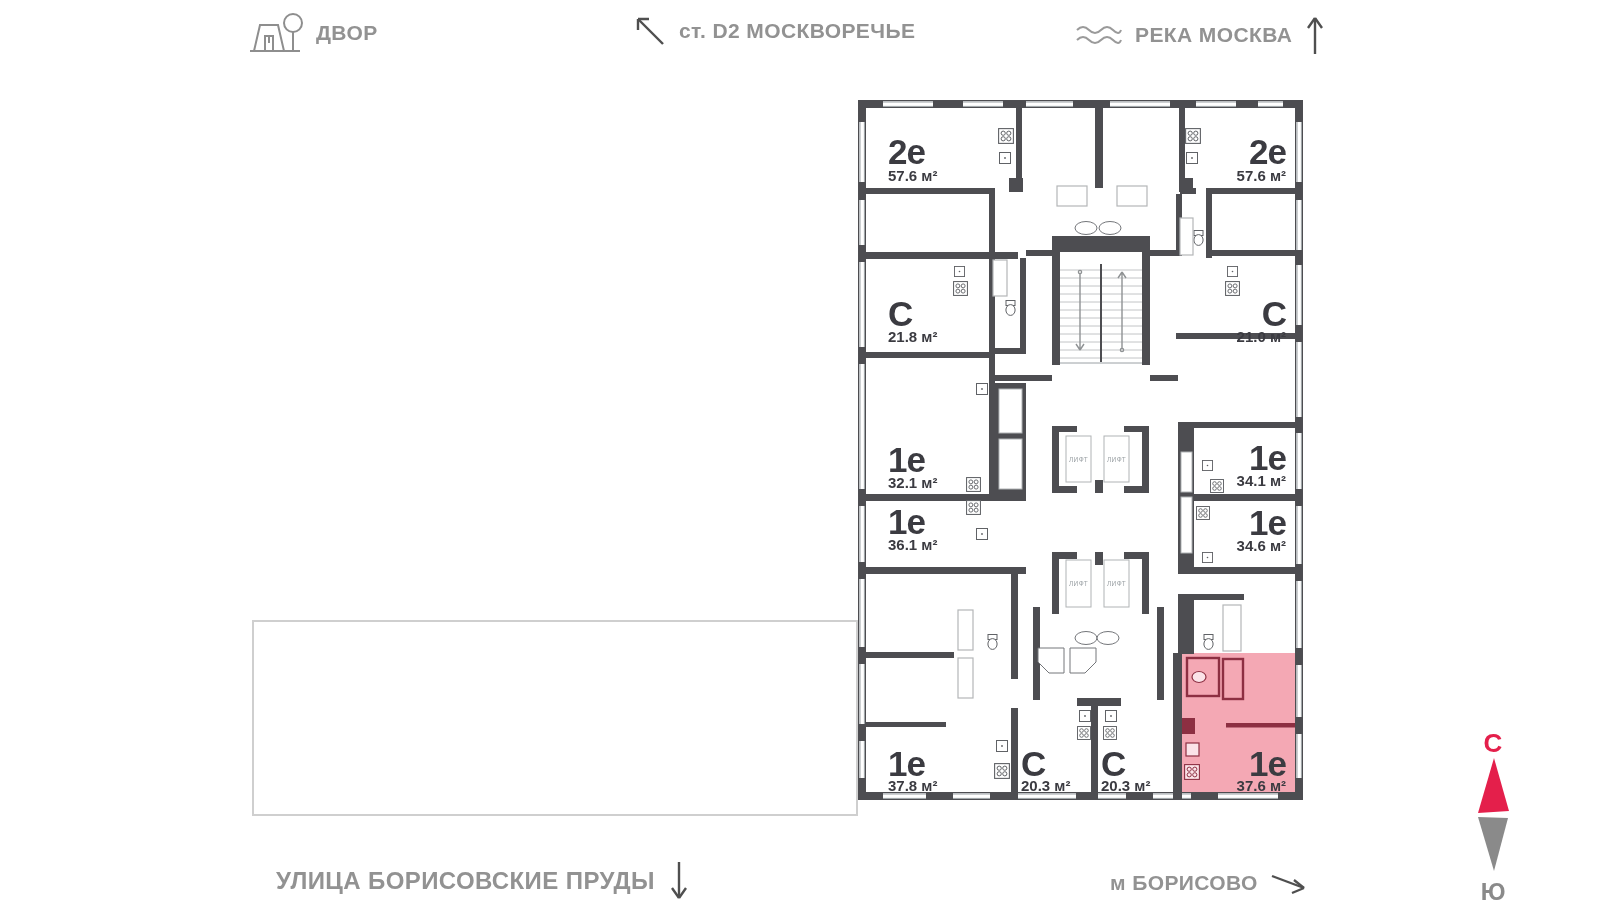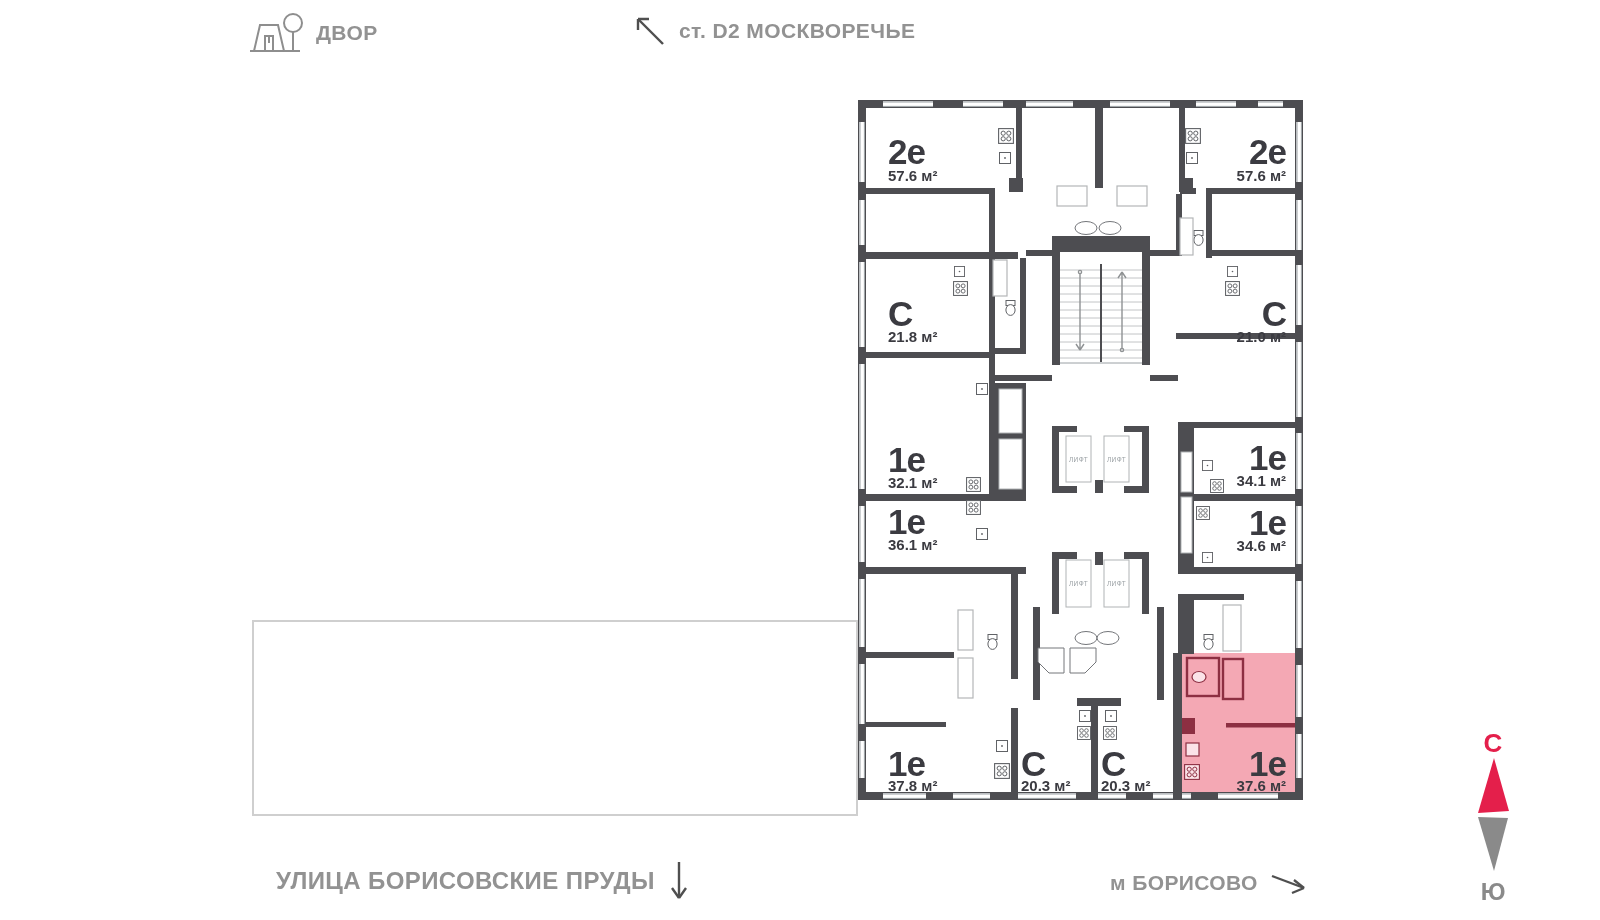--- a/index.html
+++ b/index.html
@@ -40,20 +40,35 @@
   <div class="nav nav-top" style="left:633px;top:14px;justify-content:center;">
     <svg width="34" height="34" viewBox="0 0 34 34">
       <g fill="none" stroke="#4f4f4f" stroke-width="2.4">
         <path d="M30,30 L5,5"></path>
           <path d="M5,5 V16 M5,5 H16"></path>
       </g>
     </svg>
     <span class="lbl">ст. D2 МОСКВОРЕЧЬЕ</span>
   </div>
 
+  <div class="nav nav-top" style="left:1075px;top:14px;">
+    <svg width="48" height="30" viewBox="0 0 48 30">
+      <g fill="none" stroke="#9a9a9a" stroke-width="2">
+        <path d="M2,10 Q8,4 14,10 T26,10 T38,10 T46,10"></path>
+        <path d="M2,20 Q8,14 14,20 T26,20 T38,20 T46,20"></path>
+      </g>
+    </svg>
+    <span class="lbl">РЕКА МОСКВА</span>
+    <svg width="22" height="42" viewBox="0 0 22 42">
+      <g fill="none" stroke="#4f4f4f" stroke-width="2.4">
+        <path d="M11,40 V4"></path>
+          <path d="M11,4 L4,14 M11,4 L18,14"></path>
+      </g>
+    </svg>
+  </div>
 
   <div class="annex"></div>
 
   <svg class="plan-svg" viewBox="0 0 445 700">
     <defs>
       <symbol id="stove" viewBox="0 0 16 16">
         <rect x="0.6" y="0.6" width="14.8" height="14.8" fill="#fff" stroke="#606266" stroke-width="1.1"></rect>
         <circle cx="5.2" cy="5.2" r="2.1" fill="none" stroke="#606266" stroke-width="1"></circle>
         <circle cx="10.8" cy="5.2" r="2.1" fill="none" stroke="#606266" stroke-width="1"></circle>
         <circle cx="5.2" cy="10.8" r="2.1" fill="none" stroke="#606266" stroke-width="1"></circle>

